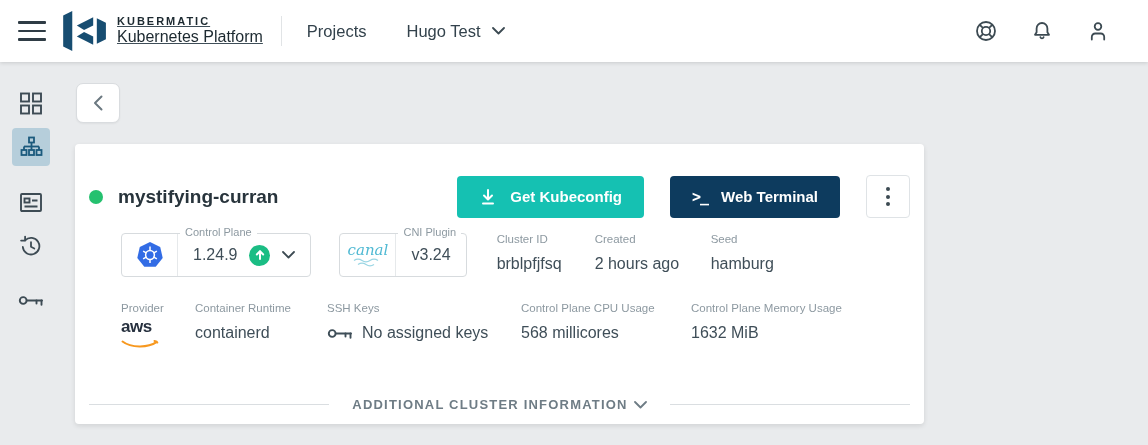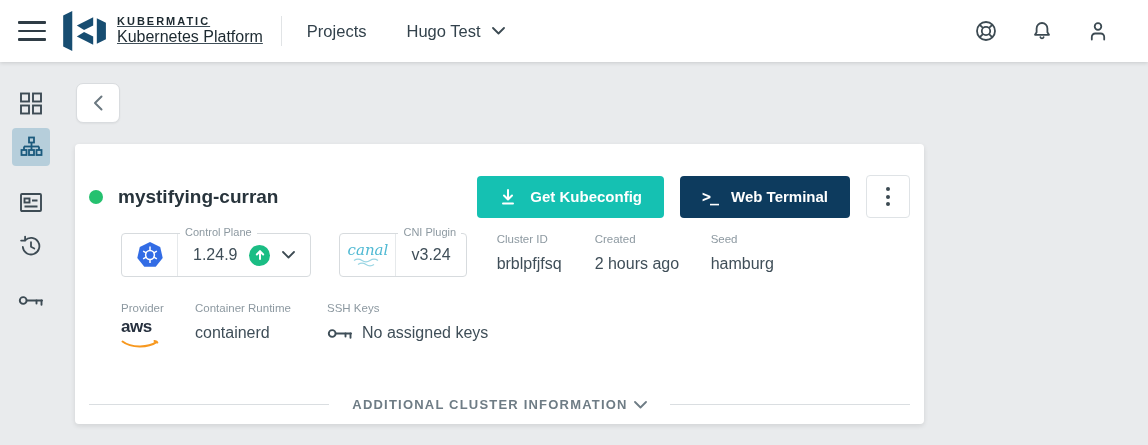--- a/index.html
+++ b/index.html
@@ -33,21 +33,21 @@
               border:1px solid #d9dcdf; border-radius:7px; display:grid; place-items:center; cursor:pointer;
               box-shadow:0 1px 2px rgba(0,0,0,.05); }
 
   .card { position:absolute; left:13px; top:82px; width:849px; height:280px; background:#fff; border-radius:4px;
           box-shadow:0 2px 5px rgba(0,0,0,.10); padding:0 14px; }
 
   
   .row1 { display:flex; align-items:center; padding-top:31px; }
   .status-dot { width:14px; height:14px; border-radius:50%; background:#25c16f; flex:none; }
   .cluster-name { margin-left:15px; font-size:19px; font-weight:bold; color:#28343c; }
-  .row1-right { margin-left:auto; display:flex; align-items:center; gap:16px; }
+  .row1-right { margin-left:auto; display:flex; align-items:center; gap:26px; }
   .btn { height:42px; border:none; border-radius:4px; color:#fff; font-family:inherit; font-size:15px; font-weight:bold;
          display:flex; align-items:center; gap:13px; padding:0 22px; cursor:pointer; }
   .btn-kubeconfig { background:#15c1b2; }
   .btn-terminal { background:#0d3b5e; }
   .term-glyph { font-family:"DejaVu Sans Mono", monospace; font-size:15px; font-weight:bold; letter-spacing:-1px; }
   .btn-dots { width:44px; height:43px; background:#fff; border:1px solid #dfe3e6; border-radius:4px;
               display:flex; flex-direction:column; align-items:center; justify-content:center; gap:3.5px; cursor:pointer; }
   .btn-dots i { width:4px; height:4px; border-radius:50%; background:#3c4a52; }
 
   
@@ -295,20 +295,28 @@
           <div class="ivalue ssh-val">
             <svg width="26" height="13" viewBox="0 0 26 13" fill="none" stroke="#3f4e58" stroke-width="1.9" stroke-linecap="round">
               <circle cx="5.2" cy="6.5" r="3.4"></circle>
               <line x1="8.8" y1="6.5" x2="24" y2="6.5"></line>
               <line x1="18.5" y1="6.5" x2="18.5" y2="9.6"></line>
               <line x1="23.5" y1="6.5" x2="23.5" y2="10.8"></line>
             </svg>
             <span>No assigned keys</span>
           </div>
         </div>
+        <div class="infocol w-cpu">
+          <div class="ilabel">Control Plane CPU Usage</div>
+          <div class="ivalue">568 millicores</div>
+        </div>
+        <div class="infocol">
+          <div class="ilabel">Control Plane Memory Usage</div>
+          <div class="ivalue">1632 MiB</div>
+        </div>
       </div>
 
       <div class="row4">
         <span class="hr"></span>
         <span class="div-text">
           <span>ADDITIONAL CLUSTER INFORMATION</span>
           <svg width="13" height="8" viewBox="0 0 13 8" fill="none">
             <polyline points="1,1 6.5,6.5 12,1" stroke="#6e7c85" stroke-width="1.8" stroke-linecap="round" stroke-linejoin="round"></polyline>
           </svg>
         </span>

